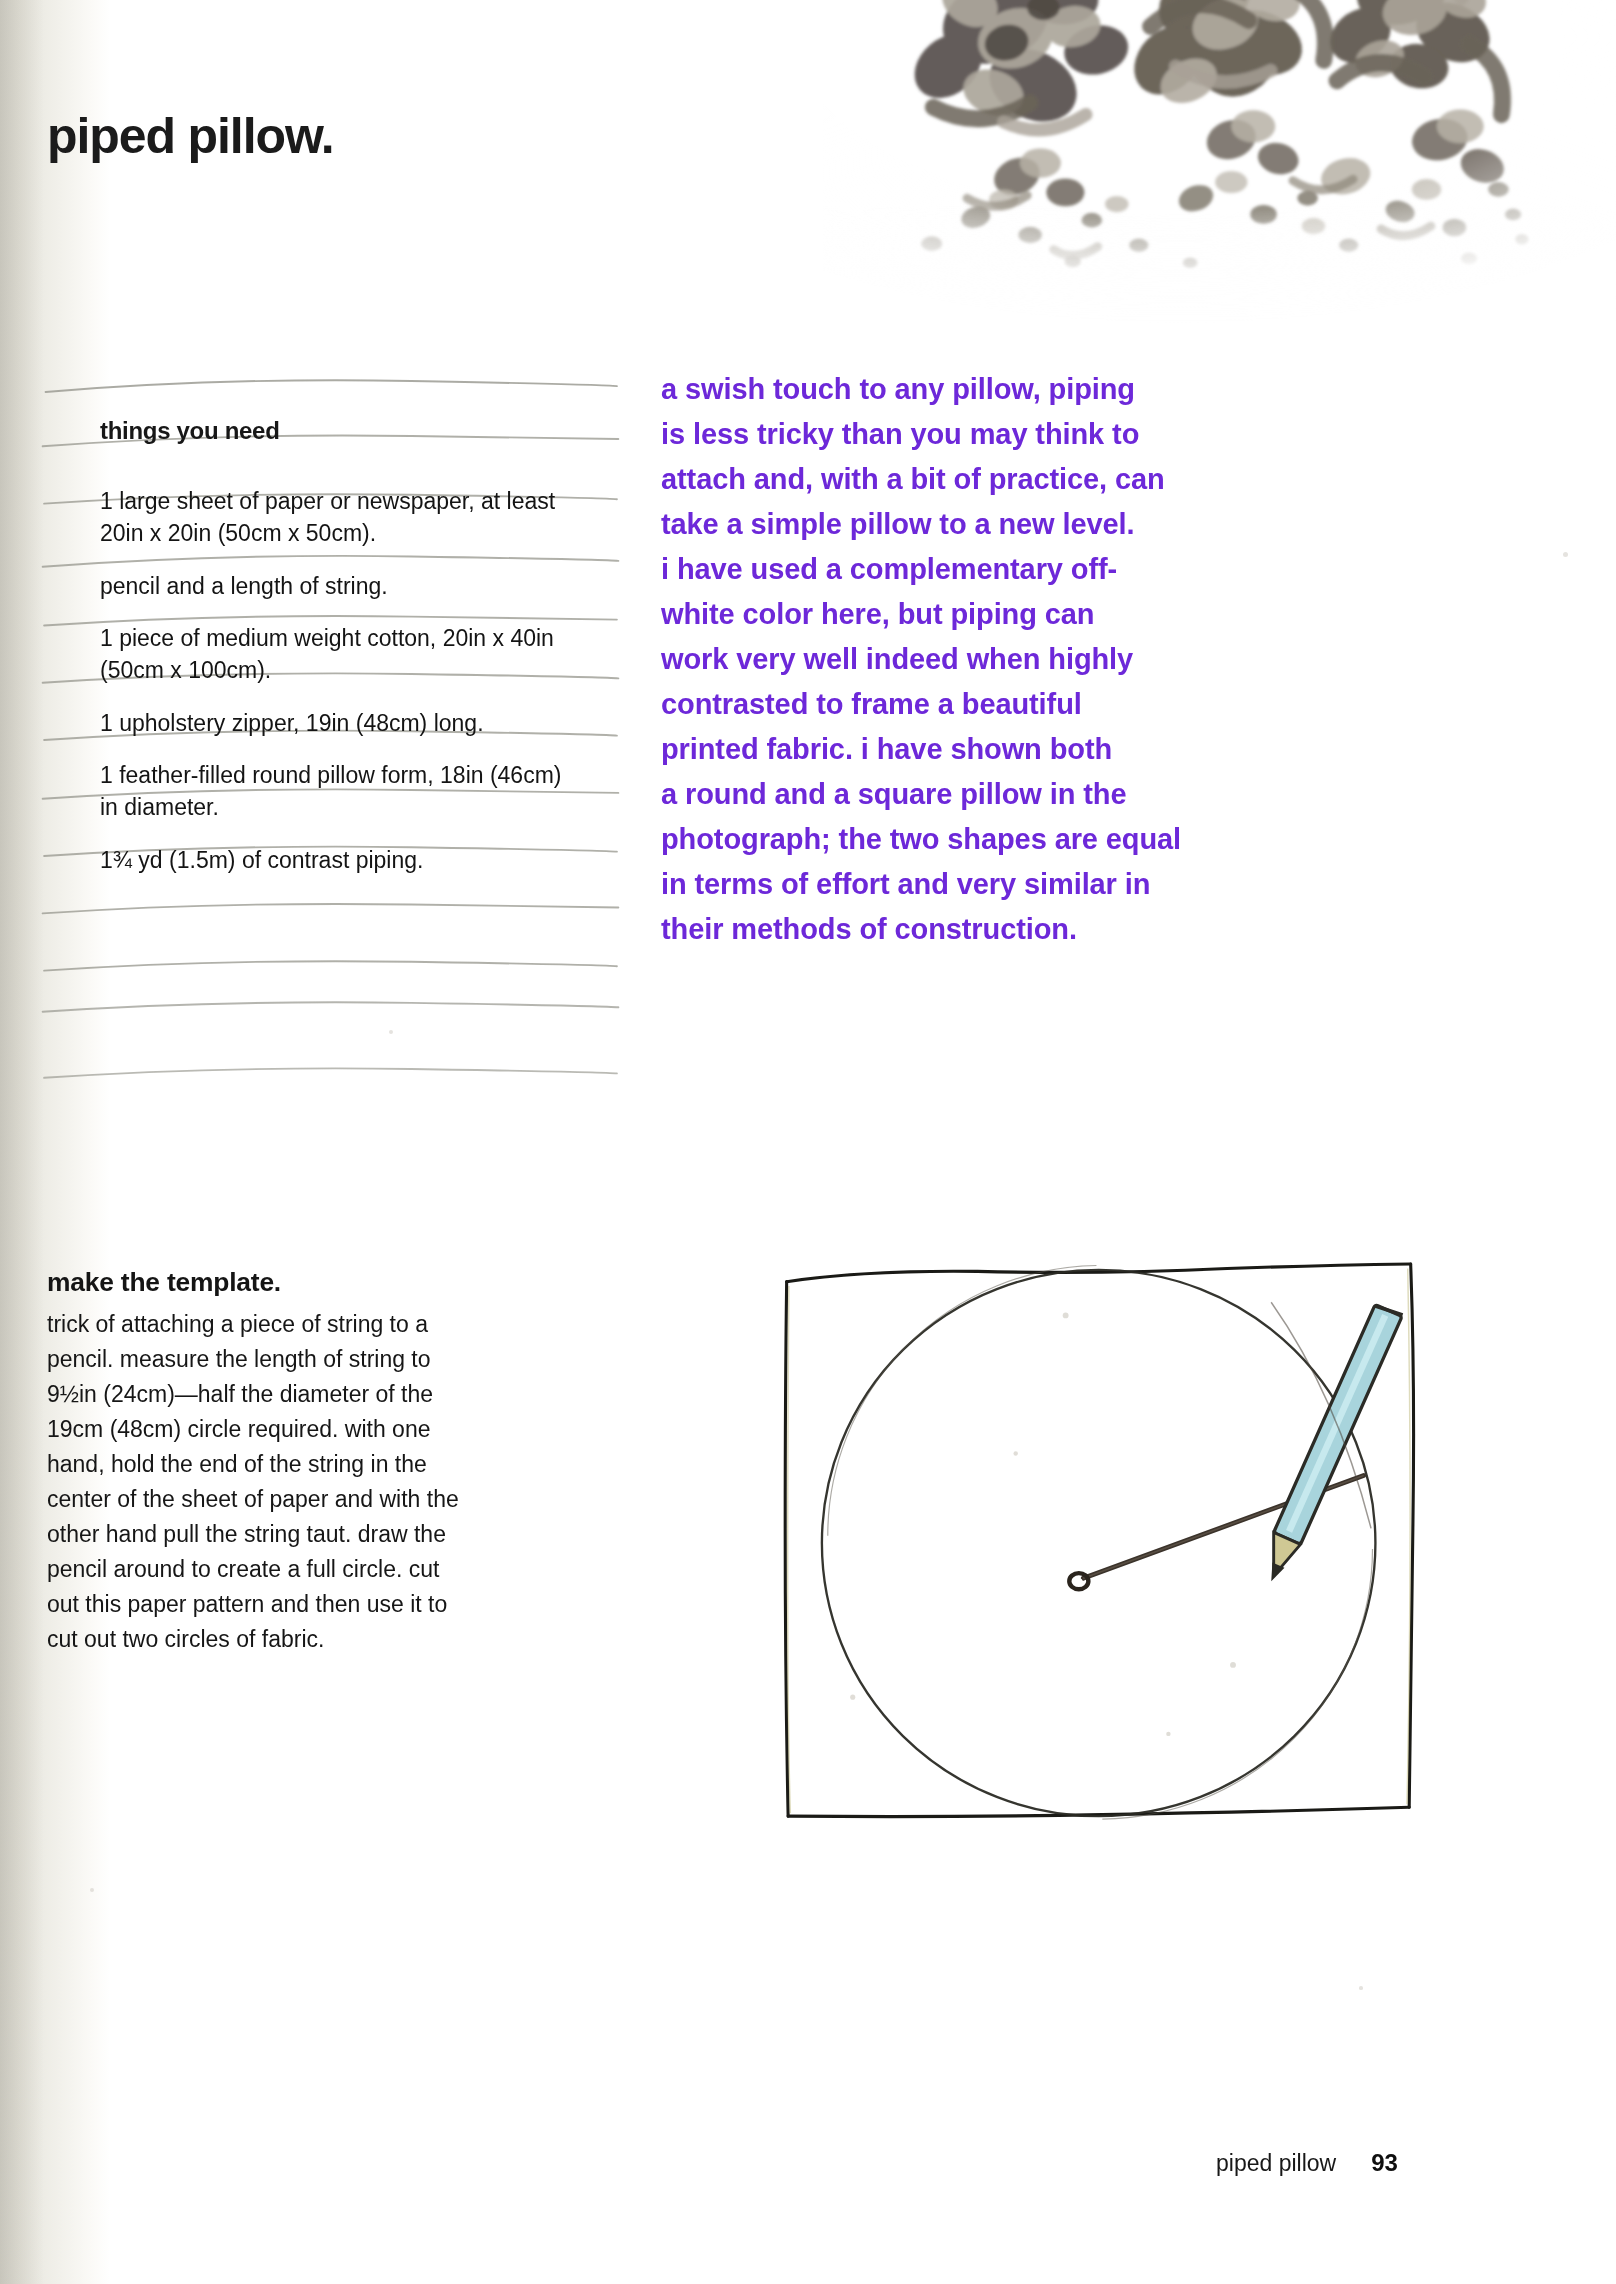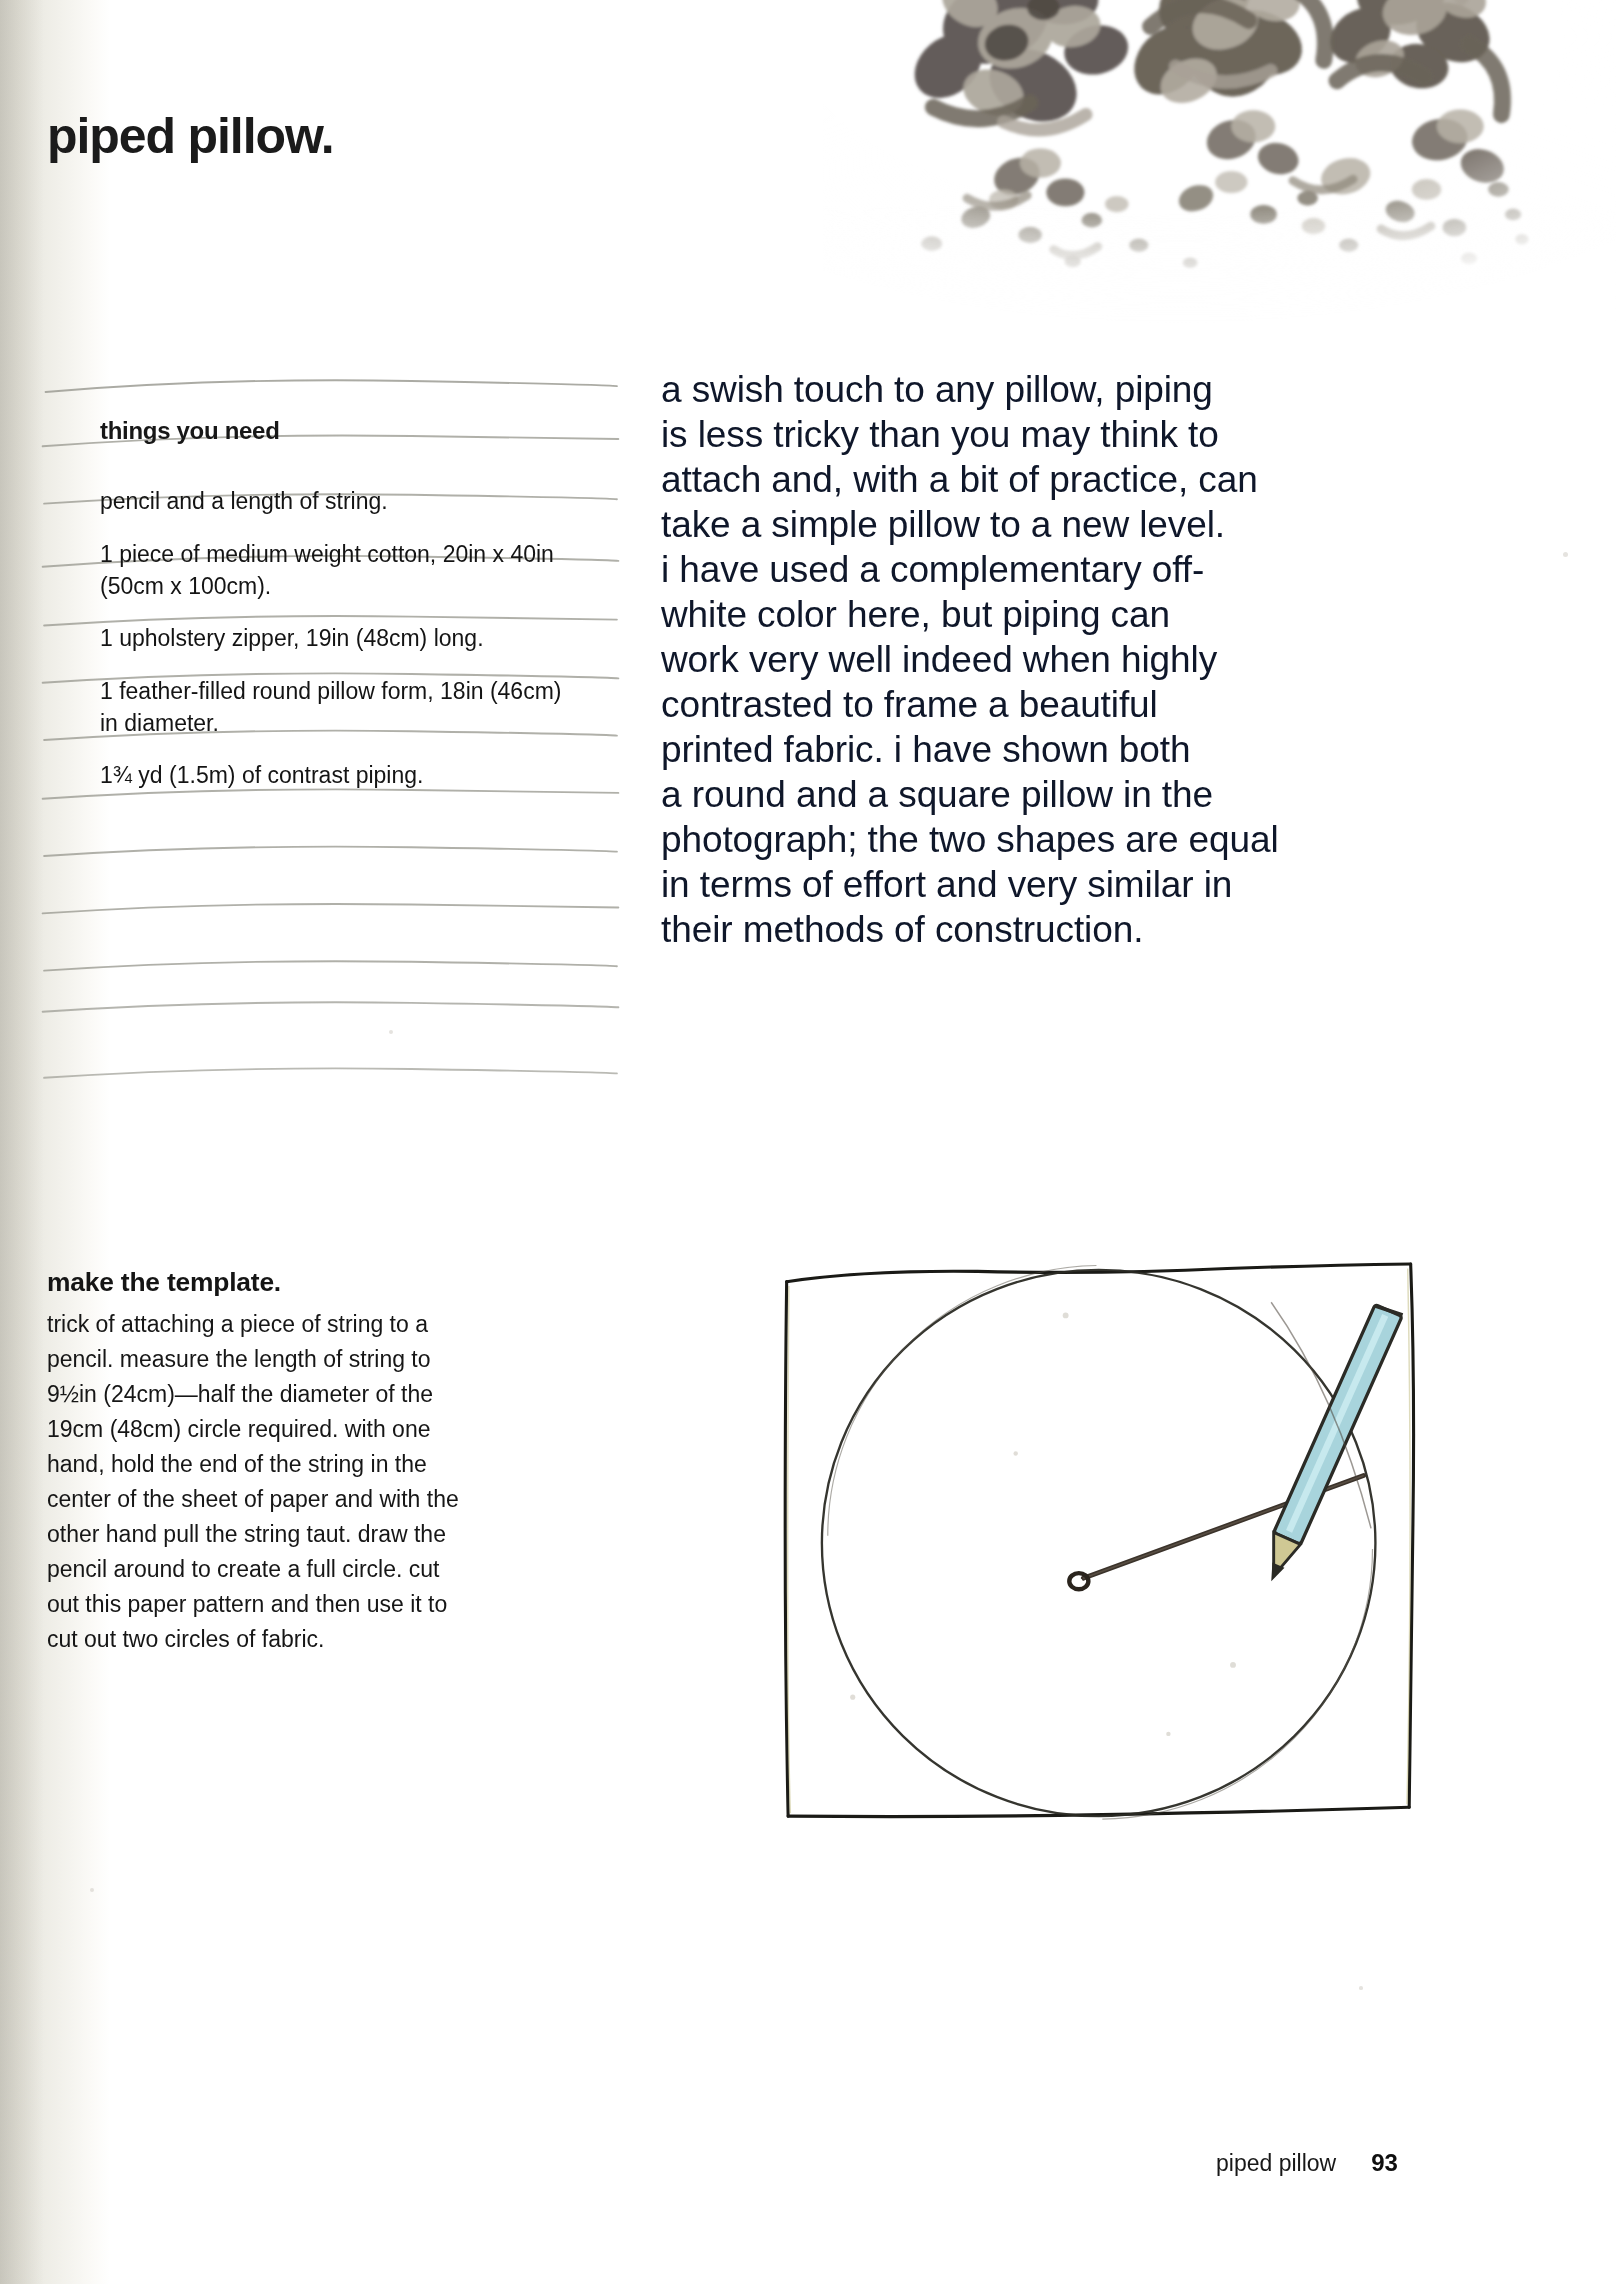--- a/index.html
+++ b/index.html
@@ -56,22 +56,22 @@
   }
   #things-list { margin-top:40px; }
   .need-item {
     font-size:23px; line-height:32px; color:#141414;
     margin-bottom:20.6px; max-width:485px;
   }
 
   
   #intro-para {
     position:absolute; left:661px; top:367px; width:815px;
-    font-size:37px; font-weight:normal; line-height:45px;
-    color:#0f172a; letter-spacing:-0.1px;
+    font-size:29px; font-weight:bold; line-height:45px;
+    color:#6d28d9; letter-spacing:-0.1px;
   }
   #intro-para span { display:block; white-space:nowrap; }
 
   
   #template-block { position:absolute; left:47px; top:1267px; width:558px; }
   #template-head { font-size:26.4px; font-weight:bold; color:#151515; letter-spacing:-0.2px; }
   #template-body {
     margin-top:8.8px; font-size:23px; line-height:35px; color:#161616;
   }
   #template-body span { display:block; white-space:nowrap; }
@@ -247,20 +247,21 @@
     <path d="M60 968 Q300 952 560 956 T840 962" opacity=".7"></path>
   </g>
 </svg>
 </div>
 
 <h1 id="page-title">piped pillow.</h1>
 
 <section id="things-block">
   <h2 class="section-head">things you need</h2>
   <ul id="things-list" style="list-style:none;">
+    <li class="need-item">1 large sheet of paper or newspaper, at least 20in x 20in (50cm x 50cm).</li>
     <li class="need-item">pencil and a length of string.</li>
     <li class="need-item">1 piece of medium weight cotton, 20in x 40in (50cm x 100cm).</li>
     <li class="need-item">1 upholstery zipper, 19in (48cm) long.</li>
     <li class="need-item">1 feather-filled round pillow form, 18in (46cm) in diameter.</li>
     <li class="need-item">1¾ yd (1.5m) of contrast piping.</li>
   </ul>
 </section>
 
 <div id="intro-para">
   <span>a swish touch to any pillow, piping</span>

